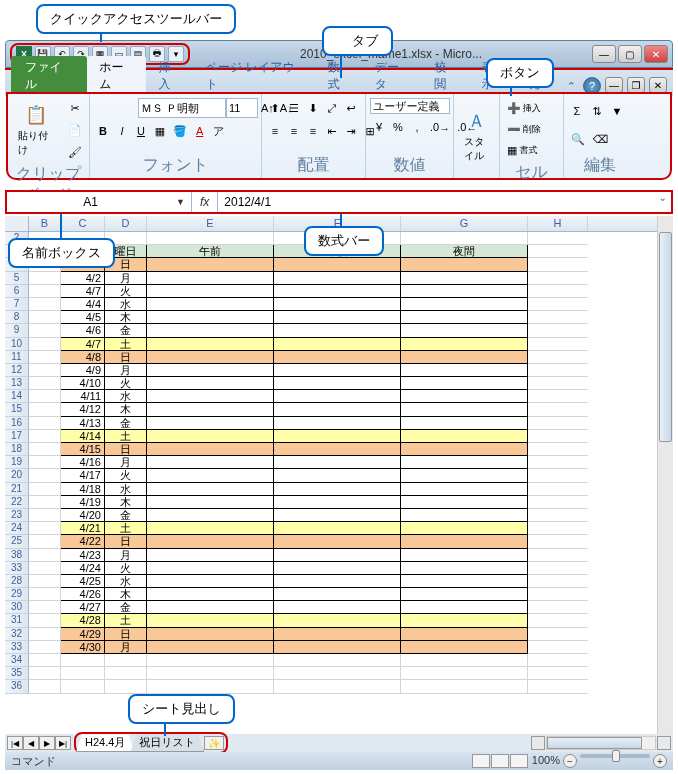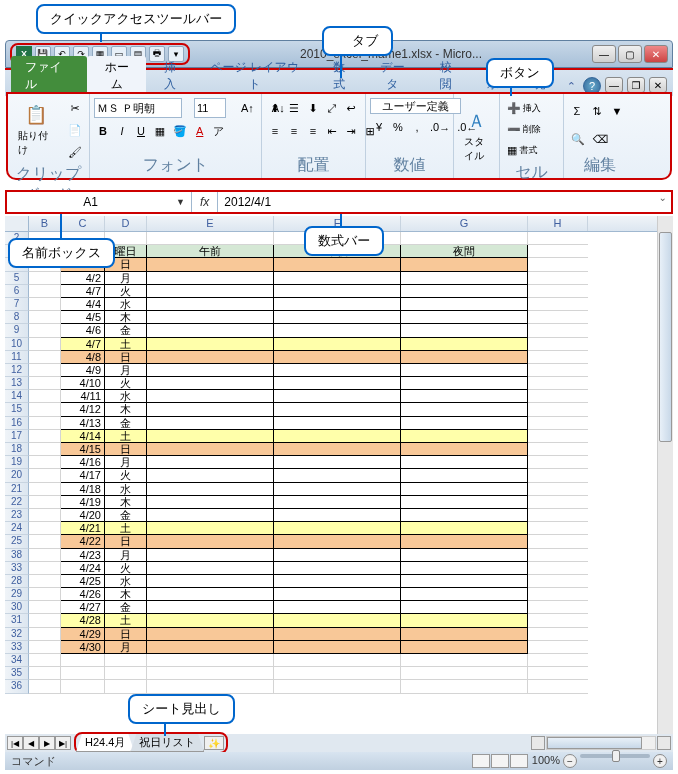--- a/index.html
+++ b/index.html
@@ -94,21 +94,20 @@
     background: #438d3c;
     color: #fff;
     padding: 3px 14px;
     border-radius: 3px 3px 0 0;
     font-size: 12px;
   }
   .tabs-row .tab {
     padding: 3px 12px;
     color: #3060a0;
     cursor: pointer;
-    text-align: center;
   }
   .tabs-row .tab.active {
     background: #f0f4fa;
     border-radius: 3px 3px 0 0;
     color: #000;
   }
   .tab-help {
     margin-left: auto;
     display: flex;
     gap: 4px;
@@ -482,21 +481,21 @@
         <div class="rbtn">✂</div>
         <div class="rbtn">📄</div>
         <div class="rbtn">🖌</div>
       </div>
     </div>
     <div class="ribbon-group-label">クリップボード</div>
   </div>
 
   <div class="ribbon-group" style="width:172px;">
     <div class="ribbon-group-body" style="flex-direction:column;align-items:flex-start;gap:3px;">
-      <div style="display:flex;gap:12px;">
+      <div style="display:flex;gap:0;margin-left:44px;">
         <input class="font-sel" style="width: 88px;" value="ＭＳ Ｐ明朝">
         <input class="font-sel" style="width: 32px;" value="11">
         <div class="rbtn">A↑</div>
         <div class="rbtn">A↓</div>
       </div>
       <div style="display:flex;gap:1px;">
         <div class="rbtn">
             <b>B</b>
           </div>
         <div class="rbtn">
@@ -532,21 +531,21 @@
         <div class="rbtn">⇤</div>
         <div class="rbtn">⇥</div>
         <div class="rbtn">⊞</div>
       </div>
     </div>
     <div class="ribbon-group-label">配置</div>
   </div>
 
   <div class="ribbon-group" style="width:88px;">
     <div class="ribbon-group-body" style="flex-direction:column;align-items:flex-start;gap:3px;">
-      <input class="font-sel" style="width: 91px; text-align: center;" value="ユーザー定義">
+      <input class="font-sel" style="width: 80px;" value="ユーザー定義">
       <div style="display:flex;gap:1px;">
         <div class="rbtn">¥</div>
         <div class="rbtn">%</div>
         <div class="rbtn">,</div>
         <div class="rbtn">.0→</div>
         <div class="rbtn">.0←</div>
       </div>
     </div>
     <div class="ribbon-group-label">数値</div>
   </div>

